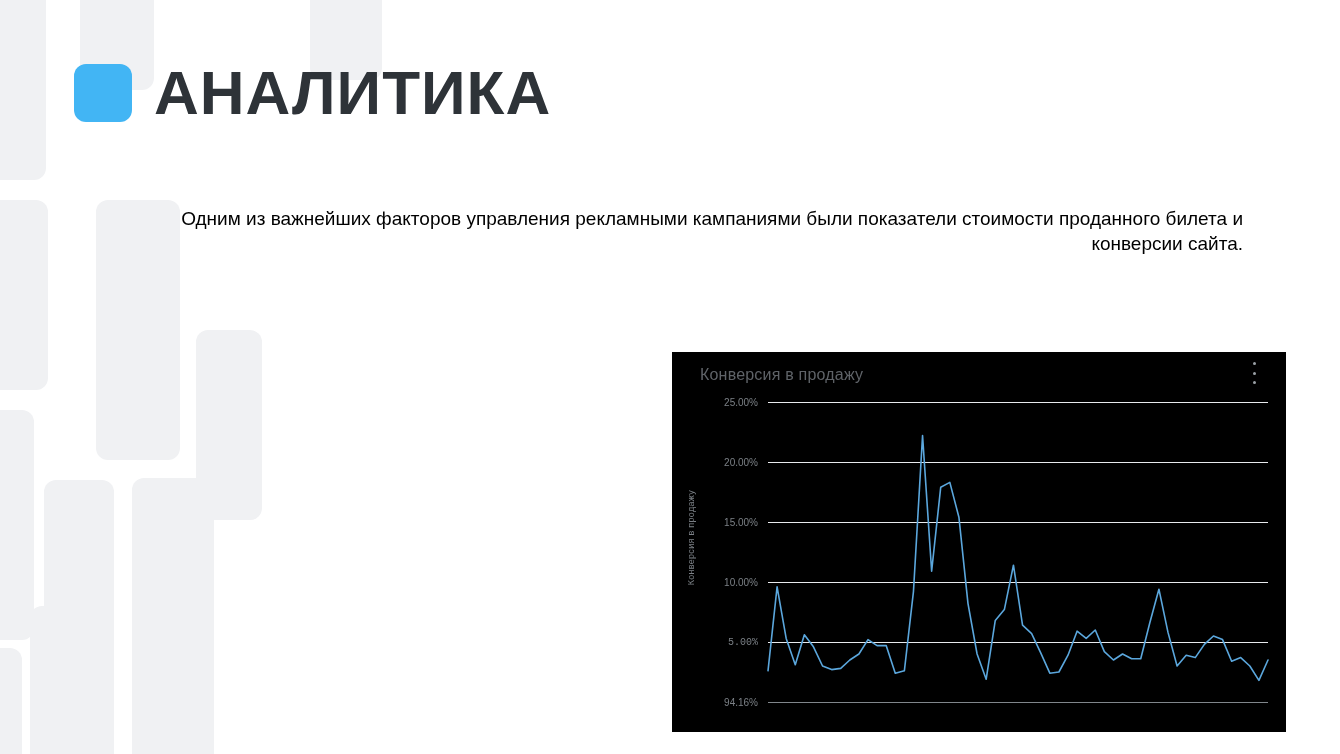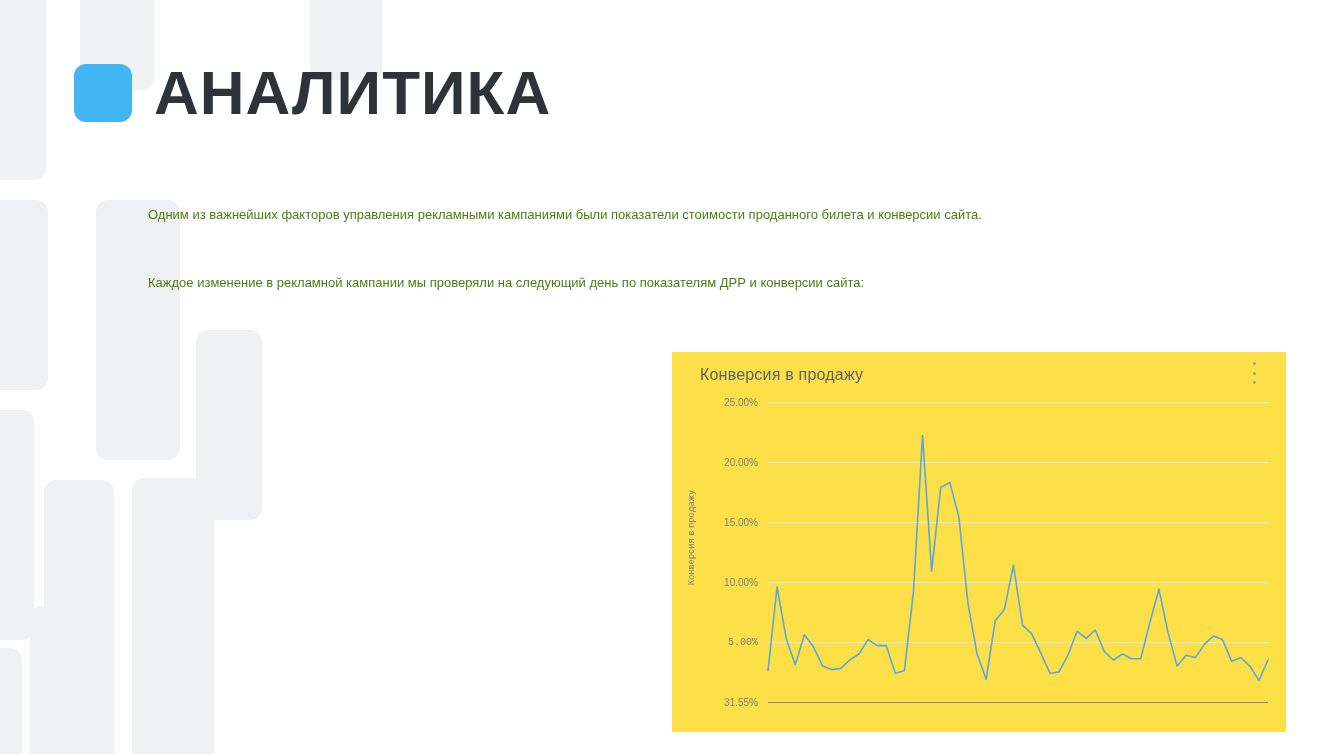--- a/index.html
+++ b/index.html
@@ -68,35 +68,36 @@
     font-size: 17px;
     font-weight: 700;
     letter-spacing: 0.4px;
     color: #2e3338;
   }
 
   .para {
     position: absolute;
     left: 148px;
     width: 1095px;
-    font-size: 13px;
+    font-size: 19px;
     line-height: 1.33;
-    color: #4d7c0f;
+    color: #000000;
+    text-align: right;
   }
   .para-1 { top: 206px; }
   .para-2 { top: 274px; }
 
   
   .chart-card {
     position: absolute;
     left: 672px;
     top: 352px;
     width: 614px;
     height: 380px;
-    background: #fde047;
+    background: #000000;
   }
   .chart-head {
     position: relative;
     height: 42px;
   }
   .chart-title {
     position: absolute;
     left: 28px;
     top: 14px;
     font-size: 16px;
@@ -196,21 +197,20 @@
 
 <div class="slide">
 
   <div class="title-row">
     <div class="title-mark"></div>
     <div class="title-text">АНАЛИТИКА</div>
   </div>
 
 
   <div class="para para-1">Одним из важнейших факторов управления рекламными кампаниями были показатели стоимости проданного билета и конверсии сайта.</div>
-  <div class="para para-2">Каждое изменение в рекламной кампании мы проверяли на следующий день по показателям ДРР и конверсии сайта:</div>
 
   <div class="chart-card">
     <div class="chart-head">
       <div class="chart-title">Конверсия в продажу</div>
       <div class="kebab">
         <i></i>
           <i></i>
           <i></i>
       </div>
     </div>
@@ -227,21 +227,21 @@
           <div class="grid-line" style="top: 120px;">
             <span class="tick-label">15.00%</span>
           </div>
           <div class="grid-line" style="top: 180px;">
             <span class="tick-label">10.00%</span>
           </div>
           <div class="grid-line" style="top: 240px; font-family: Liberation Mono, monospace;">
             <span class="tick-label">5.00%</span>
           </div>
           <div class="grid-line axis" style="top: 300px;">
-            <span class="tick-label">31.55%</span>
+            <span class="tick-label">94.16%</span>
           </div>
         <svg class="series-svg" id="series-svg" viewBox="0 0 500 300" preserveAspectRatio="none">
             <polyline points="0.00,268.80 9.09,184.80 18.18,236.40 27.27,262.80 36.36,232.80 45.45,244.80 54.55,264.00 63.64,267.60 72.73,266.40 81.82,258.00 90.91,252.00 100.00,237.60 109.09,243.60 118.18,243.60 127.27,271.20 136.36,268.80 145.45,189.60 154.55,33.60 163.64,169.20 172.73,85.20 181.82,80.40 190.91,115.20 200.00,201.60 209.09,252.00 218.18,277.20 227.27,218.40 236.36,207.60 245.45,163.20 254.55,223.20 263.64,231.60 272.73,250.80 281.82,271.20 290.91,270.00 300.00,253.20 309.09,229.20 318.18,236.40 327.27,228.00 336.36,249.60 345.45,258.00 354.55,252.00 363.64,256.80 372.73,256.80 381.82,220.80 390.91,187.20 400.00,230.40 409.09,264.00 418.18,253.20 427.27,255.60 436.36,242.40 445.45,234.00 454.55,237.60 463.64,259.20 472.73,255.60 481.82,264.00 490.91,278.40 500.00,258.00" fill="none" stroke="#5ba7dd" stroke-width="1.6" vector-effect="non-scaling-stroke" stroke-linejoin="round" stroke-linecap="round"></polyline>
           </svg>
       </div>
     </div>
   </div>
 
 </div>
 

